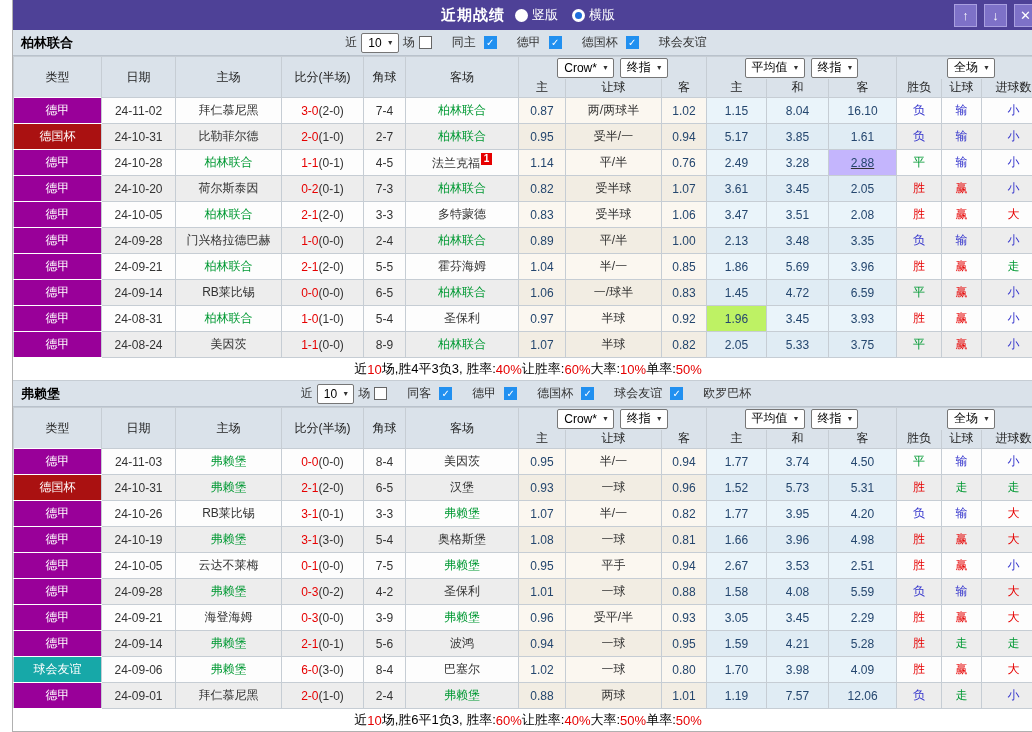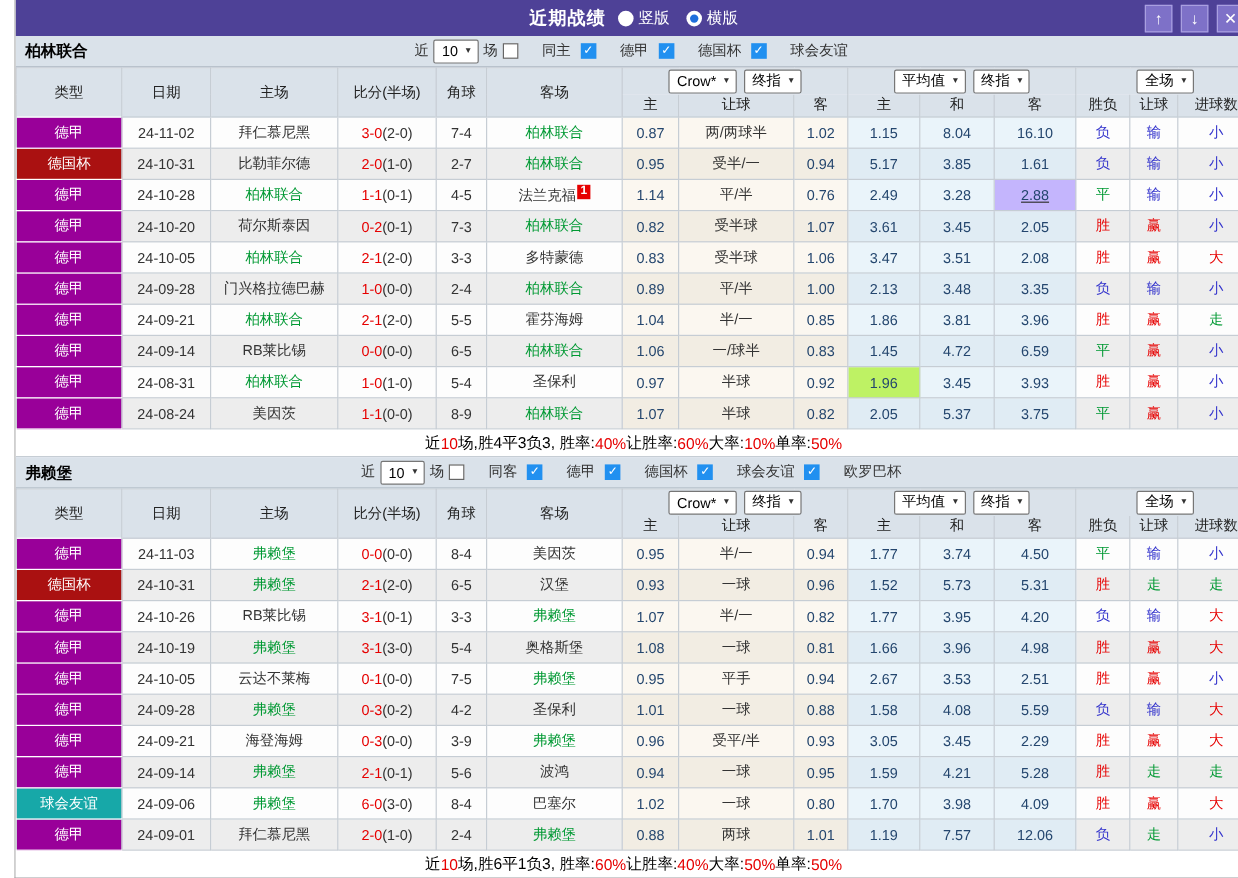--- a/index.html
+++ b/index.html
@@ -277,21 +277,21 @@
           <td class="type-cell" style="background: rgb(153, 0, 153);">德甲</td>
           <td style="background: rgb(253, 253, 253);">24-09-21</td>
           <td style="background: rgb(253, 253, 253);"><span class="team-link">柏林联合</span></td>
           <td style="background: rgb(253, 253, 253);"><span class="score-ft">2-1</span><span class="score-half">(2-0)</span></td>
           <td style="background: rgb(253, 253, 253);">5-5</td>
           <td style="background: rgb(253, 253, 253);">霍芬海姆</td>
           <td style="background: rgb(251, 247, 240);"><span class="odds">1.04</span></td>
           <td style="background: rgb(251, 247, 240);">半/一</td>
           <td style="background: rgb(251, 247, 240);"><span class="odds">0.85</span></td>
           <td style="background: rgb(234, 244, 250);"><span class="odds">1.86</span></td>
-          <td style="background: rgb(234, 244, 250);"><span class="odds">3.81</span></td>
+          <td style="background: rgb(234, 244, 250);"><span class="odds">5.69</span></td>
           <td style="background: rgb(234, 244, 250);"><span class="odds">3.96</span></td>
           <td style="background: rgb(253, 253, 253); color: rgb(230, 0, 0);">胜</td>
           <td style="background: rgb(253, 253, 253); color: rgb(230, 0, 0);">赢</td>
           <td style="background: rgb(253, 253, 253); color: rgb(0, 153, 51);">走</td>
         </tr>
         <tr>
           <td class="type-cell" style="background: rgb(153, 0, 153);">德甲</td>
           <td style="background: rgb(237, 237, 237);">24-09-14</td>
           <td style="background: rgb(237, 237, 237);">RB莱比锡</td>
           <td style="background: rgb(237, 237, 237);"><span class="score-ft">0-0</span><span class="score-half">(0-0)</span></td>
@@ -328,21 +328,21 @@
           <td class="type-cell" style="background: rgb(153, 0, 153);">德甲</td>
           <td style="background: rgb(237, 237, 237);">24-08-24</td>
           <td style="background: rgb(237, 237, 237);">美因茨</td>
           <td style="background: rgb(237, 237, 237);"><span class="score-ft">1-1</span><span class="score-half">(0-0)</span></td>
           <td style="background: rgb(237, 237, 237);">8-9</td>
           <td style="background: rgb(237, 237, 237);"><span class="team-link">柏林联合</span></td>
           <td style="background: rgb(242, 237, 227);"><span class="odds">1.07</span></td>
           <td style="background: rgb(242, 237, 227);">半球</td>
           <td style="background: rgb(242, 237, 227);"><span class="odds">0.82</span></td>
           <td style="background: rgb(224, 236, 244);"><span class="odds">2.05</span></td>
-          <td style="background: rgb(224, 236, 244);"><span class="odds">5.37</span></td>
+          <td style="background: rgb(224, 236, 244);"><span class="odds">5.33</span></td>
           <td style="background: rgb(224, 236, 244);"><span class="odds">3.75</span></td>
           <td style="background: rgb(237, 237, 237); color: rgb(0, 153, 51);">平</td>
           <td style="background: rgb(237, 237, 237); color: rgb(230, 0, 0);">赢</td>
           <td style="background: rgb(237, 237, 237); color: rgb(51, 51, 204);">小</td>
         </tr>
       </tbody>
   </table>
   <div class="summary">
       <span>近</span>
       <span class="red">10</span>

